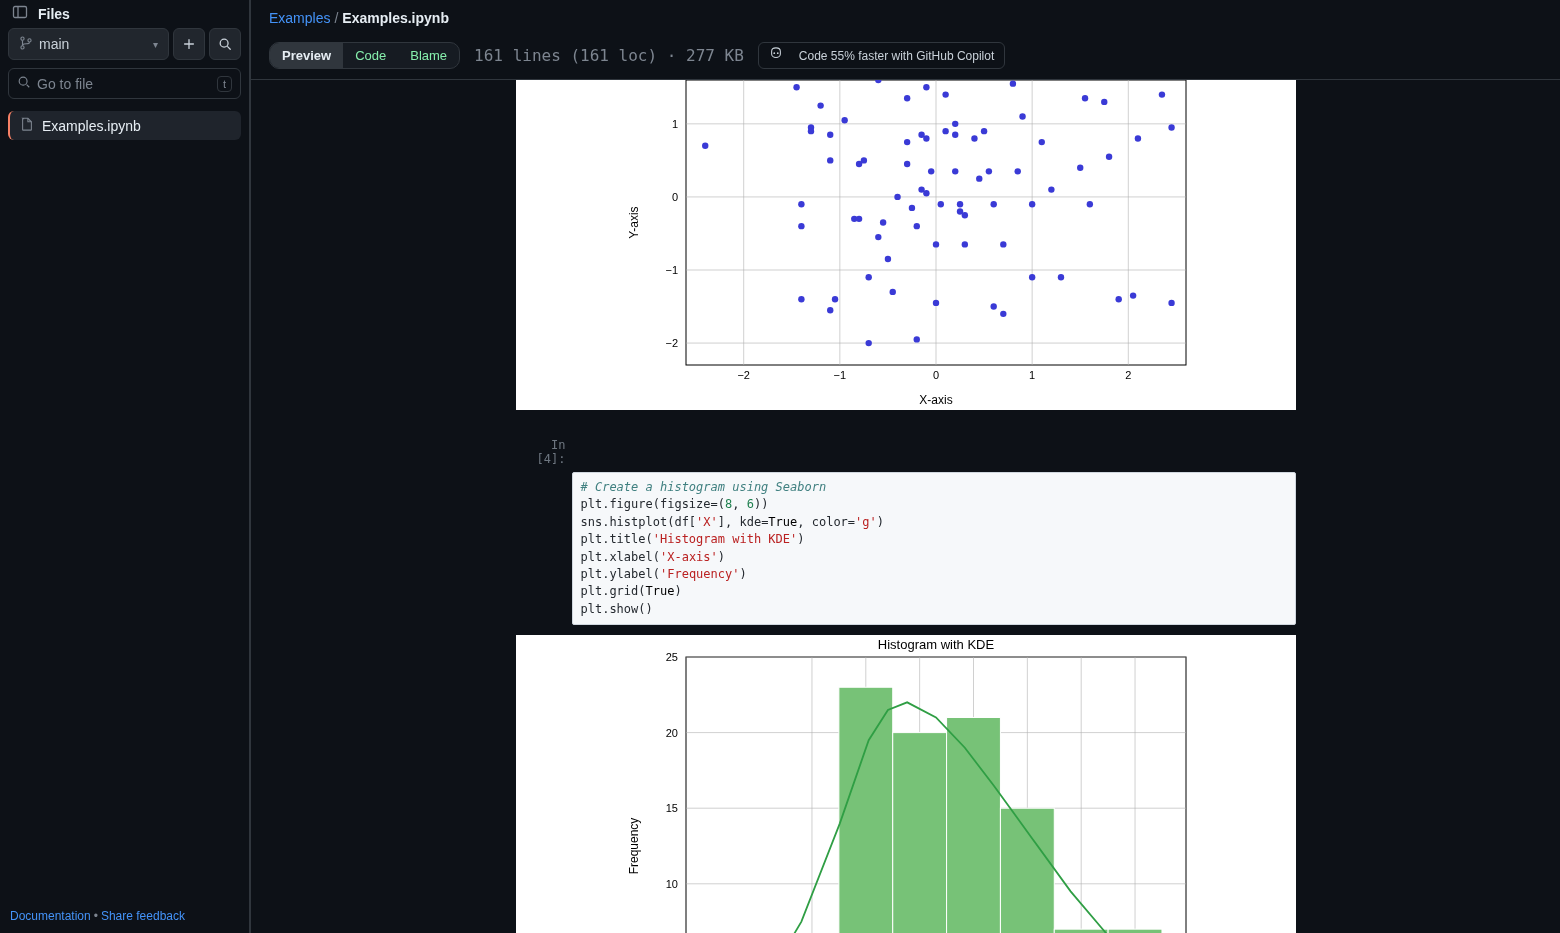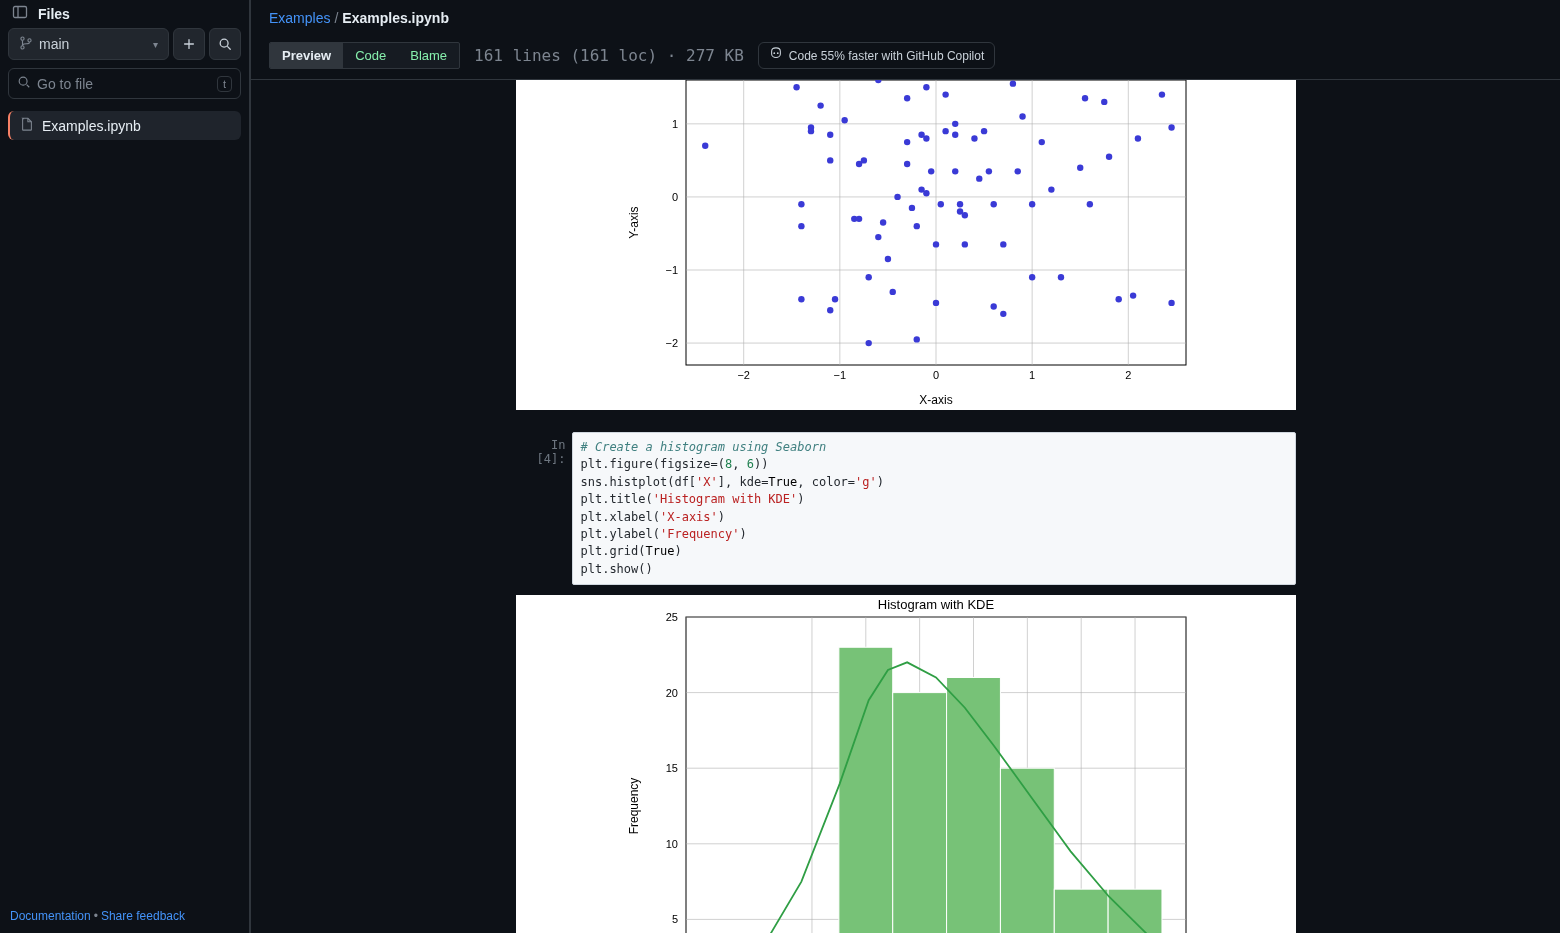--- a/index.html
+++ b/index.html
@@ -118,38 +118,38 @@
   align-items: center;
   gap: 14px;
   padding: 6px 18px 10px 18px;
   border-bottom: 1px solid #30363d;
   font-size: 12px;
 }
 .seg {
   display: flex;
   background: #161b22;
   border: 1px solid #30363d;
-  border-radius: 2px;
+  border-radius: 10px;
   overflow: hidden;
 }
 .seg .seg-item {
   padding: 5px 12px;
   color: #86efac;
   font-size: 13px;
 }
 .seg .seg-item.active {
   background: #30363d;
   color: #e6edf3;
   font-weight: 600;
 }
 .meta { color: #7d8590; font-family: ui-monospace, SFMono-Regular, Menlo, monospace; font-size: 16px;}
 .copilot {
   display: flex;
   align-items: center;
-  gap: 6px;
+  gap: 16px;
   color: #c9d1d9;
   border: 1px solid #30363d;
   border-radius: 6px;
   padding: 4px 10px;
   font-size: 12px;
 }
 .content {
   flex: 1;
   overflow: auto;
   background: #0d1117;
@@ -184,20 +184,21 @@
   flex: 1;
   background: #f6f8fa;
   border: 1px solid #d0d7de;
   border-radius: 2px;
   padding: 6px 8px;
   font-family: ui-monospace, SFMono-Regular, Menlo, monospace;
   font-size: 12px;
   line-height: 1.45;
   color: #24292f;
   white-space: pre;
+  margin-top: 40px;
 }
 .tok-comment { color: #408080; font-style: italic; }
 .tok-num { color: #208050; }
 .tok-str { color: #ba2121; }
 .tok-kw { color: #000000; font-weight: normal; }
 .axis-label { font: 12px sans-serif; fill: #000; }
 .tick-label { font: 11px sans-serif; fill: #000; }
 .htitle { font: 13px sans-serif; fill:#000; text-anchor: middle; }
 </style>
 </head>

